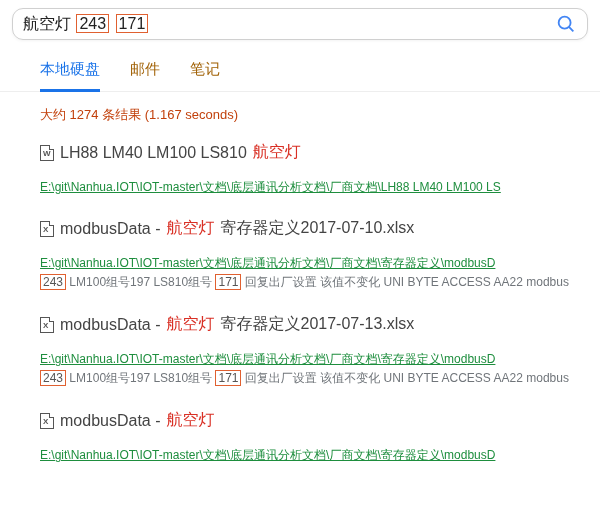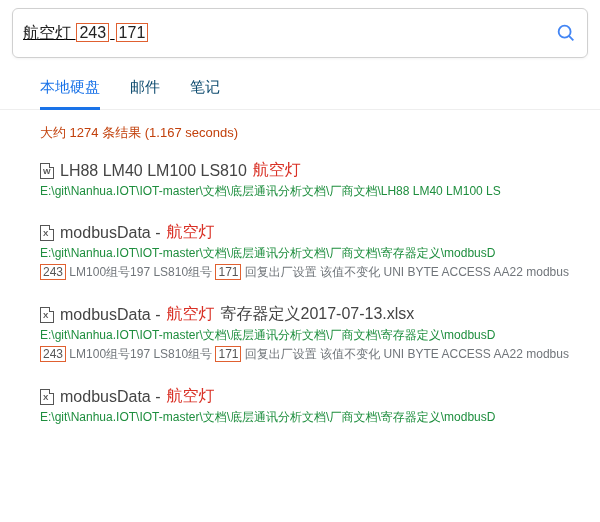--- a/index.html
+++ b/index.html
@@ -1,32 +1,32 @@
 <!DOCTYPE html>
 <html><head>
 <meta charset="utf-8">
 <style>
   * { box-sizing: border-box; margin: 0; padding: 0; }
   body { font-family: "Segoe UI", Arial, sans-serif; background: #fff; width: 600px; height: 522px; overflow: hidden; }
-  .searchbar { position: relative; margin: 8px 12px 0 12px; border: 1px solid #d0d0d0; border-radius: 6px; height: 50px; display: flex; align-items: center; padding: 0 44px 0 10px; box-shadow: 0 1px 3px rgba(0,0,0,0.05); text-decoration: underline; }
+  .searchbar { position: relative; margin: 8px 12px 0 12px; border: 1px solid #d0d0d0; border-radius: 11px; height: 32px; display: flex; align-items: center; padding: 0 44px 0 10px; box-shadow: 0 1px 3px rgba(0,0,0,0.05); }
   .search-input { border: none; outline: none; font-size: 16px; width: 100%; color: #222; background: transparent; }
   .search-input .hl { border: 1px solid #e06030; padding: 0 2px; margin: 0 1px; display: inline-block; line-height: 1.1; }
   .search-icon { position: absolute; right: 10px; top: 50%; transform: translateY(-50%); width: 22px; height: 22px; color: #4285f4; cursor: pointer; }
   .tabs { display: flex; gap: 30px; padding: 16px 0 0 40px; border-bottom: 1px solid #eee; text-align: right; }
-  .tab { font-size: 15px; color: #0c4a6e; padding: 4px 0 10px 0; cursor: pointer; }
+  .tab { font-size: 15px; color: #a16207; padding: 4px 0 10px 0; cursor: pointer; }
   .tab.active { color: #1a73e8; border-bottom: 3px solid #1a73e8; margin-bottom: -1px; }
   .stats { color: #c2410c; font-size: 13px; padding: 14px 0 10px 40px; }
   .results { padding: 0 12px 0 40px; }
   .result { margin: 8px 0 22px 0; }
   .title { font-size: 16px; color: #444; display: flex; align-items: center; gap: 6px; cursor: pointer; }
   .title .icon { width: 14px; height: 16px; border: 1px solid #555; position: relative; display: inline-block; }
   .title .icon .corner { position: absolute; top: -1px; right: -1px; width: 5px; height: 5px; background: #fff; border-left: 1px solid #555; border-bottom: 1px solid #555; }
   .title .icon .letter { position: absolute; top: 3px; left: 2px; font-size: 8px; font-weight: bold; color: #555; }
   .title .red { color: #d93025; }
-  .path { color: #1e8e3e; font-size: 12px; margin: 2px 0 1px 0; white-space: nowrap; overflow: hidden; text-overflow: clip; }
+  .path { color: #1e8e3e; font-size: 12px; margin: 16px 0 1px 0; white-space: nowrap; overflow: hidden; text-overflow: clip; text-decoration: underline; }
   .snippet { color: #70757a; font-size: 12px; line-height: 1.6; }
   .snippet .box { border: 1px solid #e06030; padding: 0 2px; color: #555; }
   .snippet .red { color: #d93025; }
 </style>
 </head>
 <body>
 
 <div class="searchbar">
   <div class="search-input">
     <span>航空灯</span>
@@ -62,20 +62,21 @@
       <div class="path">E:\git\Nanhua.IOT\IOT-master\文档\底层通讯分析文档\厂商文档\LH88 LM40 LM100 LS</div>
     </div>
     <div class="result">
       <div class="title">
         <span class="icon">
           <span class="corner"></span>
           <span class="letter">X</span>
         </span>
         <span>modbusData - </span>
         <span class="red">航空灯</span>
+        <span>寄存器定义2017-07-10.xlsx</span>
       </div>
       <div class="path">E:\git\Nanhua.IOT\IOT-master\文档\底层通讯分析文档\厂商文档\寄存器定义\modbusD</div>
       <div class="snippet"><span class="box">243</span><span> LM100组号197 LS810组号 </span><span class="box">171</span><span> 回复出厂设置 该值不变化 UNI BYTE ACCESS AA22 modbus</span></div>
     </div>
     <div class="result">
       <div class="title">
         <span class="icon">
           <span class="corner"></span>
           <span class="letter">X</span>
         </span>

